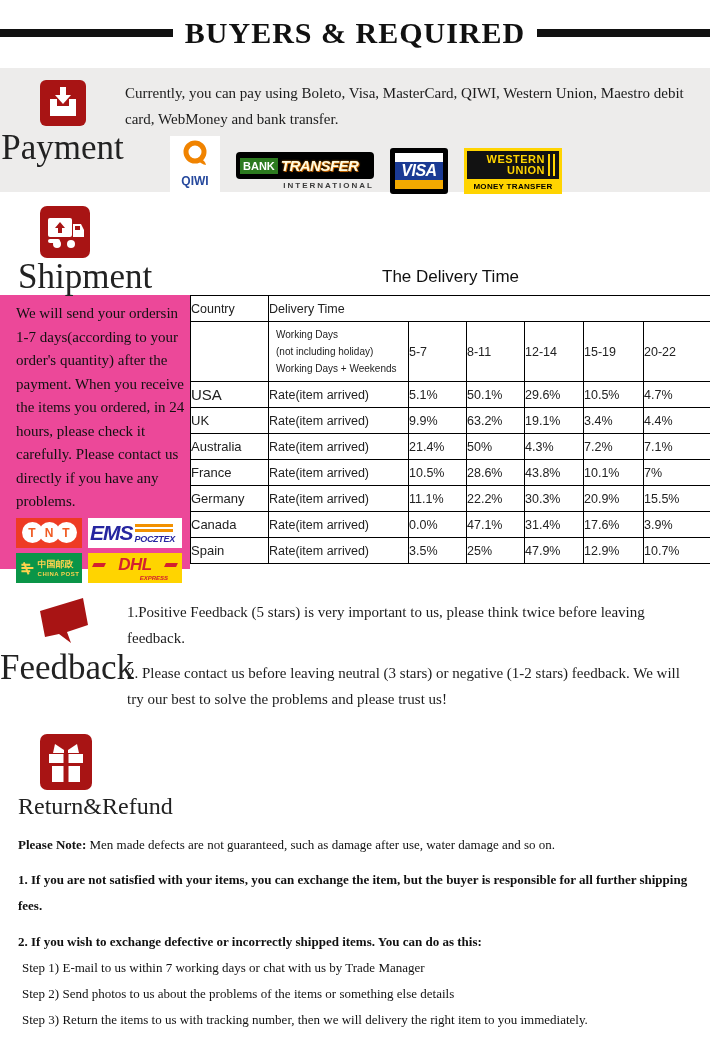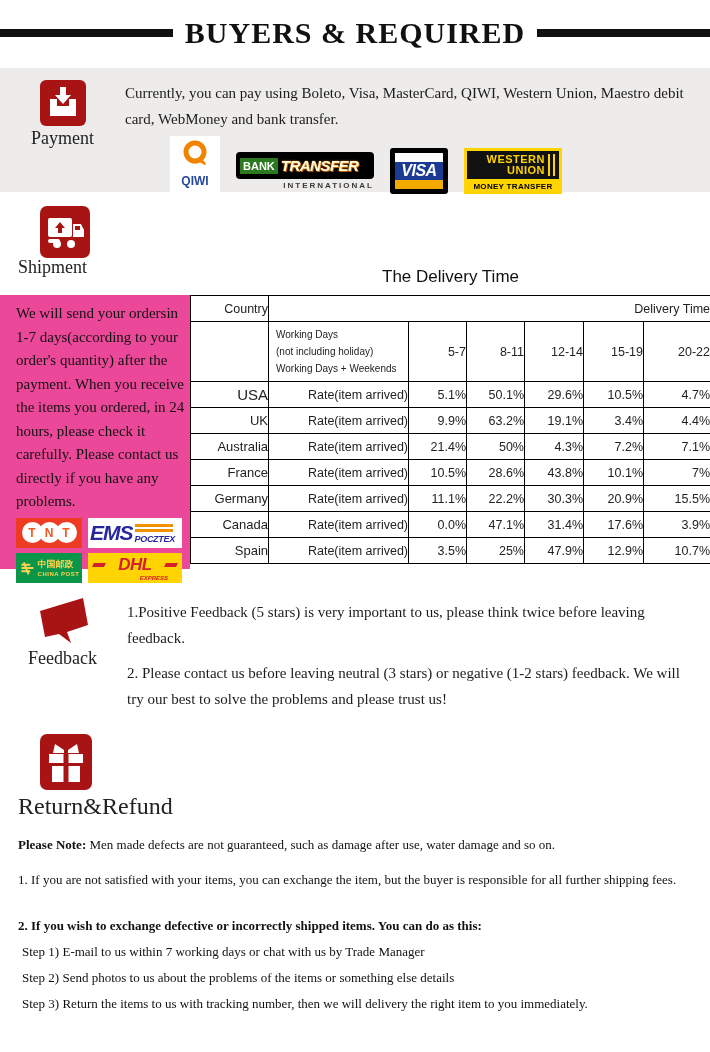--- a/index.html
+++ b/index.html
@@ -6,21 +6,21 @@
   body { background:#ffffff; font-family:"Liberation Serif", serif; color:#1c1c1c; }
   .page { width:710px; height:1052px; background:#fff; overflow:hidden; position:relative; }
 
   
   .hdr { display:flex; align-items:center; height:62px; padding-top:4px; }
   .hline { flex:1; height:5px; border-top:3px solid #111; border-bottom:5px solid #111; }
   .htitle { font-size:30px; font-weight:600; letter-spacing:1px; margin:0 12px; white-space:nowrap; color:#111; }
 
   
   .icon-col { width:125px; flex:0 0 125px; text-align:center; }
-  .sec-label { font-size:18px; color:#222; line-height:1.1; }
+  .sec-label { font-size:35px; color:#222; line-height:1.1; }
 
   
   .sec-pay { background:#edeceb; margin-top:6px; height:124px; display:flex; padding-top:10px; }
   .sec-pay .icon-col svg { display:block; margin:2px auto 3px; }
   .pay-right { flex:1; padding-right:14px; }
   .pay-desc { font-size:15px; line-height:26px; padding-top:2px; }
   .pay-logos { display:flex; align-items:center; gap:16px; margin-left:45px; margin-top:4px; }
 
   .logo-qiwi { width:50px; height:70px; background:#fff; text-align:center; padding-top:2px; }
   .qiwi-text { color:#26499d; font:bold 12px "Liberation Sans", sans-serif; margin-top:-2px; }
@@ -60,42 +60,42 @@
   .cp-en { color:#ffd34d; font:bold 6px "Liberation Sans", sans-serif; letter-spacing:0.5px; }
   .logo-dhl { width:94px; height:30px; background:#ffd400; display:flex; flex-direction:column; align-items:center; justify-content:center; }
   .dhl-row { display:flex; align-items:center; gap:13px; }
   .dash { width:12px; height:4px; background:#d3202f; transform:skewX(-25deg); }
   .dhl-word { color:#d3202f; font:italic 900 17px "Liberation Sans", sans-serif; letter-spacing:-0.5px; }
   .dhl-sub { color:#d3202f; font:italic bold 6px "Liberation Sans", sans-serif; align-self:flex-end; margin-right:14px; }
 
   .ship-right { flex:1; }
   .delivery-title { height:93px; display:flex; align-items:flex-end; justify-content:center; font-family:"Liberation Sans", sans-serif; font-size:17px; color:#111; padding-bottom:8px; }
   .dtable { width:520px; border-collapse:collapse; table-layout:fixed; font-family:"Liberation Sans", sans-serif; font-size:12.5px; color:#222; }
-  .dtable th, .dtable td { border:1px solid #000; text-align:right; font-weight:normal; padding:0; }
+  .dtable th, .dtable td { border:1px solid #000; text-align:left; font-weight:normal; padding:0; }
   .dtable .hrow1 th { height:26px; }
   .dtable .hrow2 td { height:60px; }
   .desc-cell { text-align:left !important; padding:4px 2px 4px 7px !important; font-size:10px; line-height:17px; }
   .dtable tbody td { height:26px; }
   .country-cell { font-size:13px; }
   .c-usa { font-size:15px; }
 
   
   .sec-fb { display:flex; margin-top:20px; }
   .sec-fb .icon-col svg { display:block; margin:6px auto 0; }
   .fb-right { flex:1; padding:10px 12px 0 2px; font-size:15px; line-height:26px; }
   .fb-right p + p { margin-top:9px; }
 
   
   .sec-ret { margin-top:22px; padding:0 18px; }
   .ret-head svg { display:block; margin-left:22px; }
   .ret-label { font-size:24px; color:#222; margin-top:3px; }
   .ret-body { font-size:13px; line-height:26px; margin-top:12px; color:#111; }
   .ret-body .b { font-weight:bold; }
   .ret-note { margin-bottom:9px; }
-  .ret-p1 { font-weight:normal; margin-bottom:20px; }
+  .ret-p1 { font-weight:bold; margin-bottom:10px; }
   .ret-p2 { font-weight:bold; }
   .ret-step { padding-left:4px; }
 </style>
 </head>
 <body>
 
 <div class="page">
 
   <div class="hdr">
     <div class="hline"></div>

